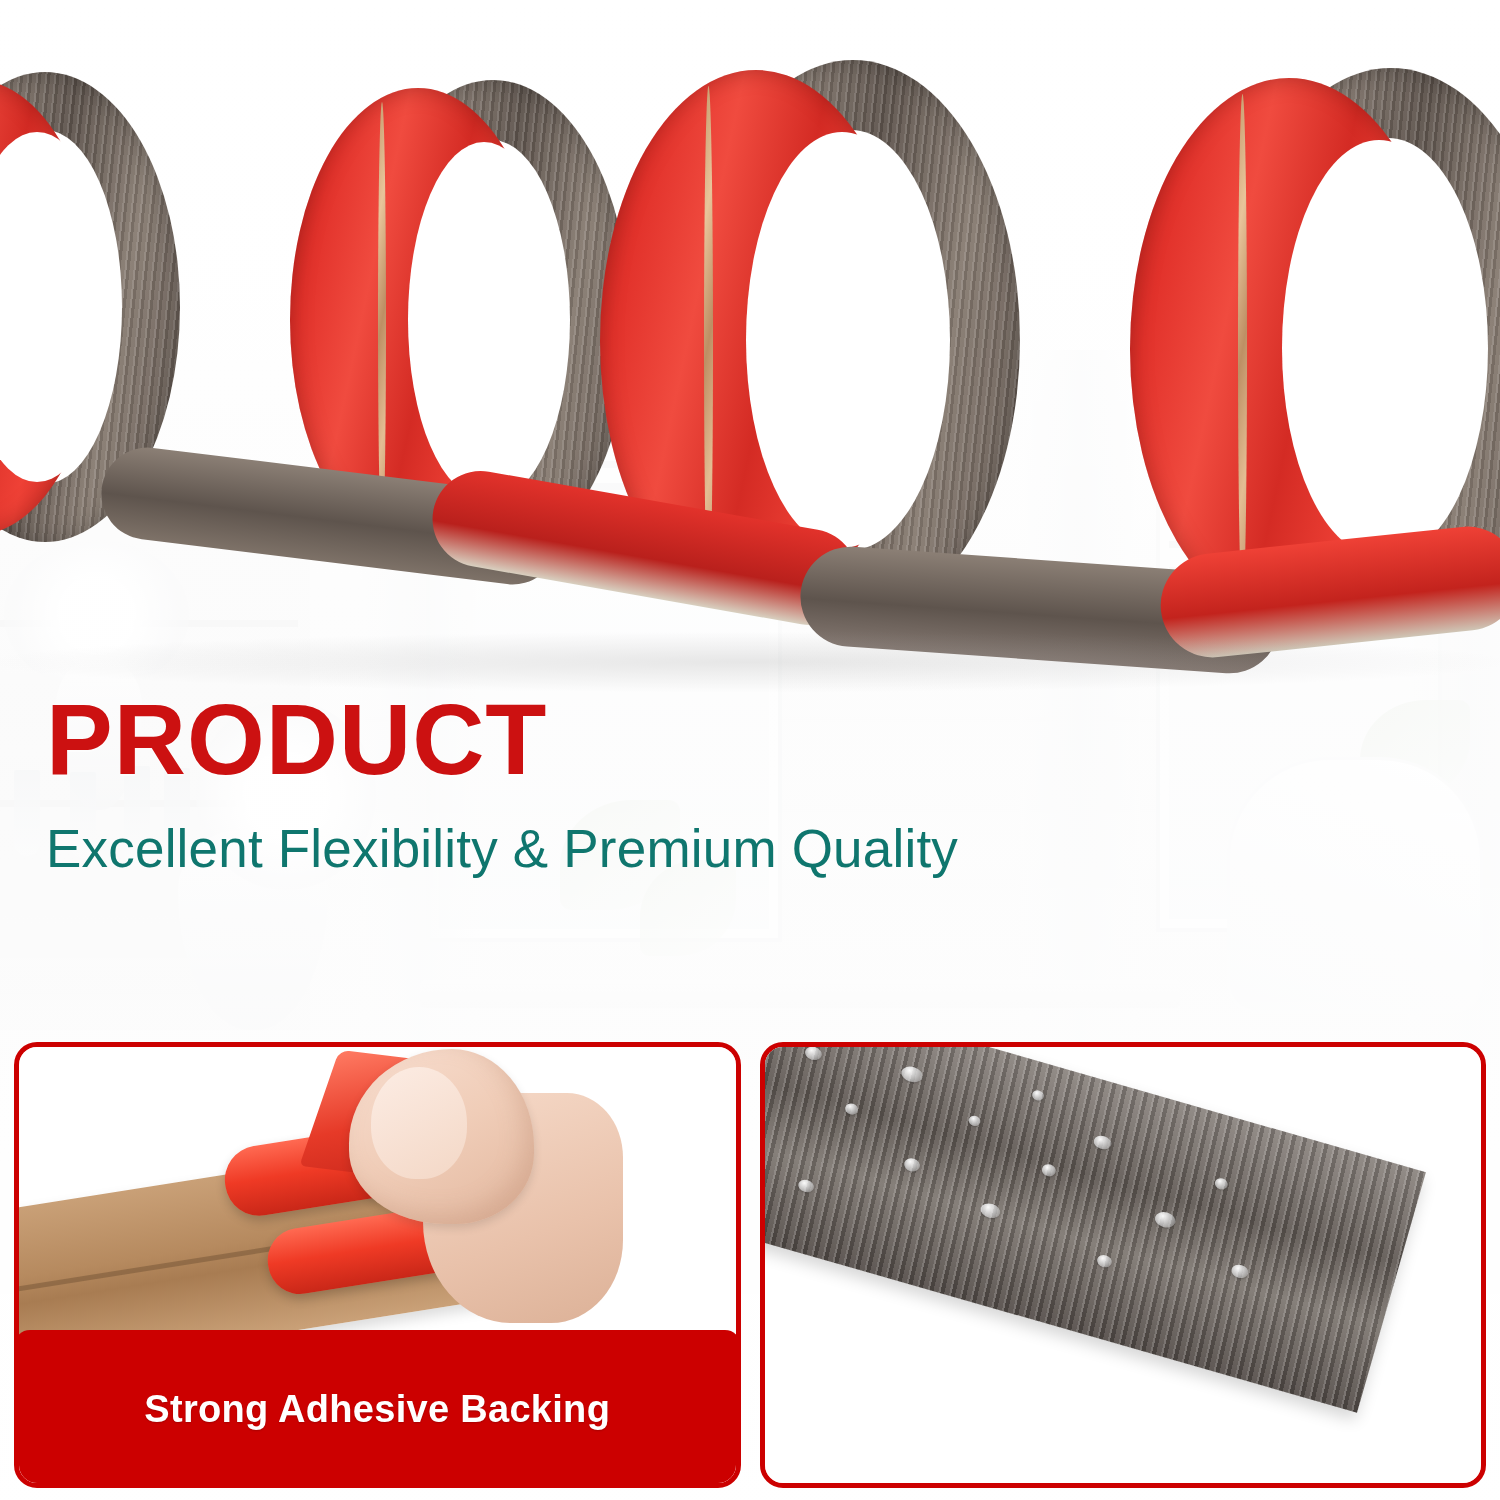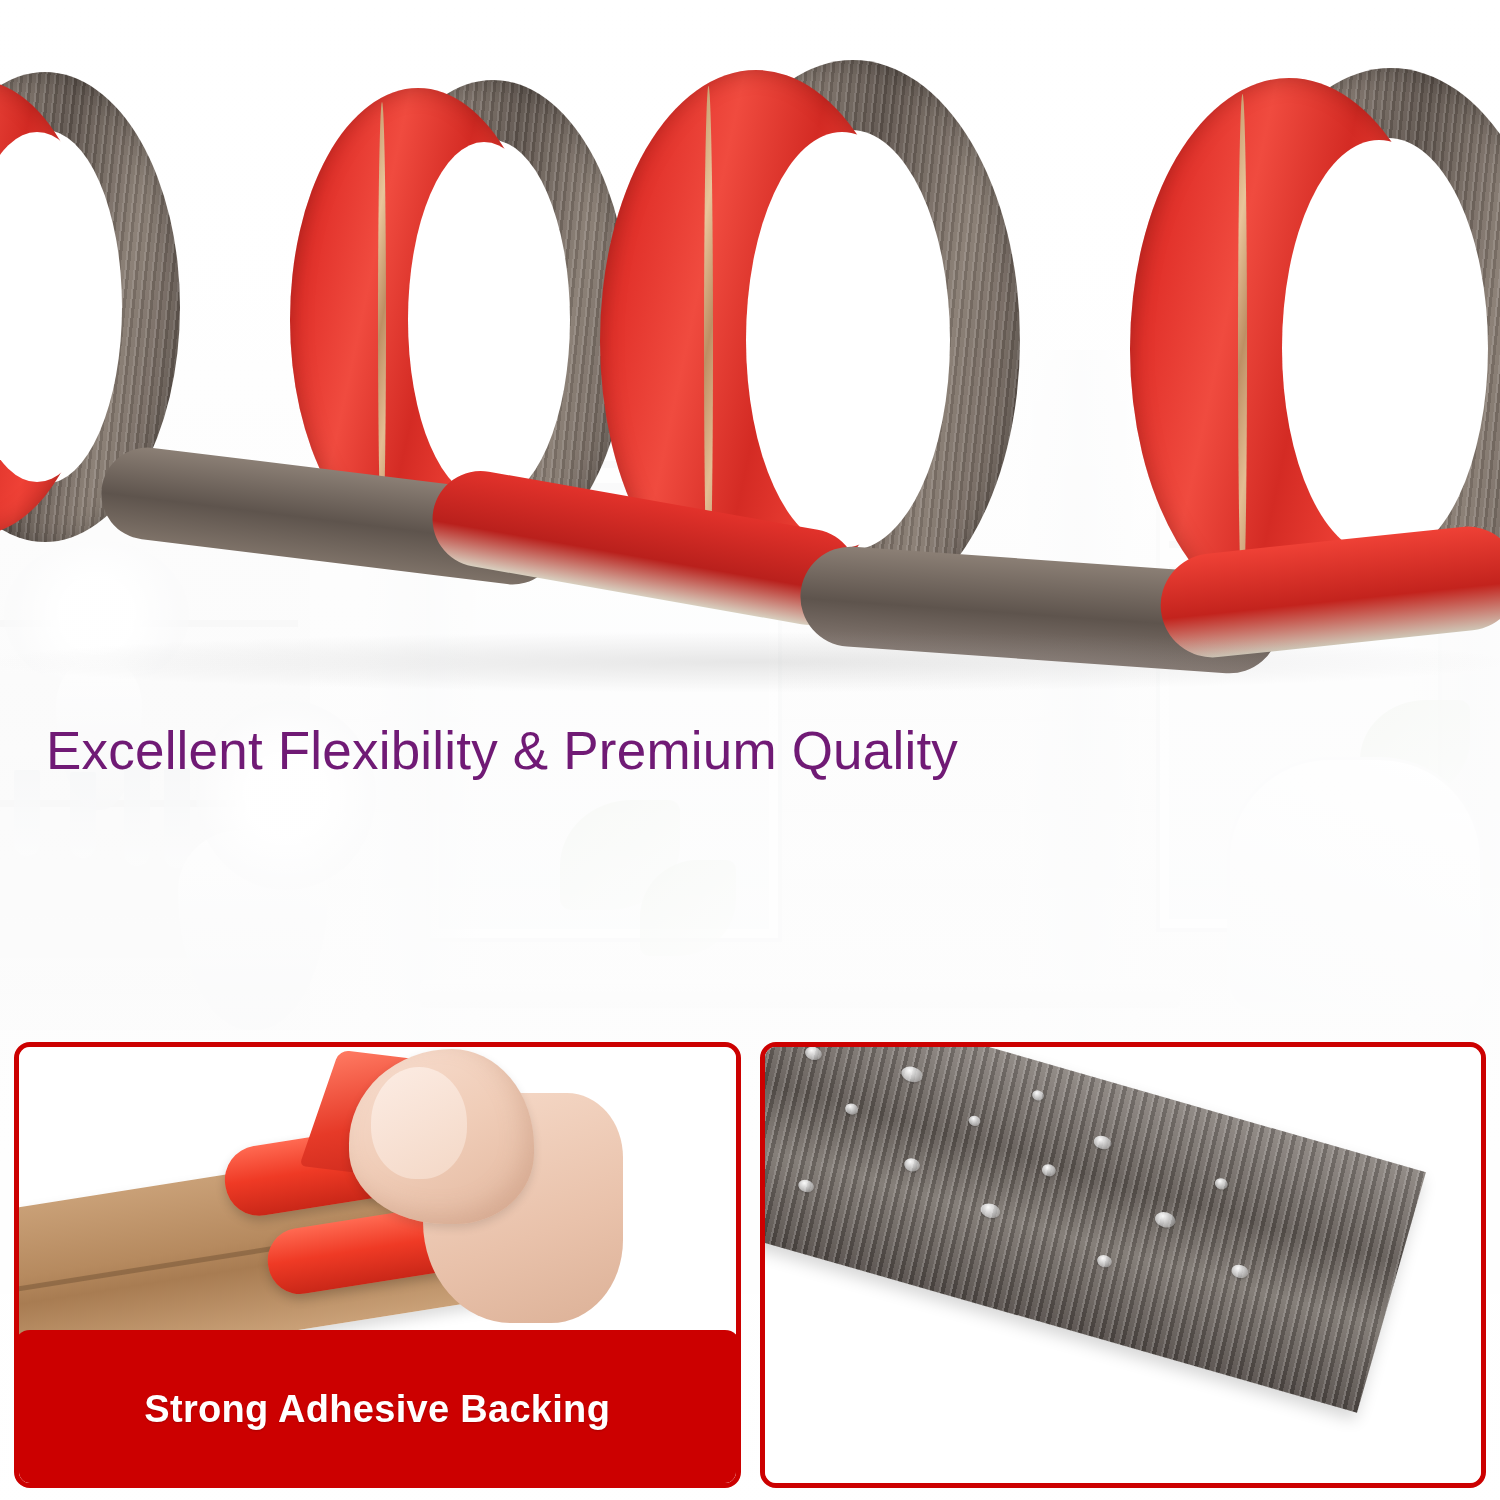--- a/index.html
+++ b/index.html
@@ -69,29 +69,29 @@
   .headline{position:absolute;left:46px;top:690px;width:1280px;}
   .title{
     color:#CC1111;
     font-size:100px;line-height:.98;font-weight:700;
     letter-spacing:1px;margin:0;
     font-family:"Liberation Sans","DejaVu Sans",sans-serif;
     text-shadow:0 2px 0 rgba(255,255,255,.55);
   }
   .title span{display:block;}
   .subtitle{
-    margin:30px 0 0 0;color:#701a75;
+    margin:30px 0 0 0;color:#0f766e;
     font-size:53px;font-weight:400;letter-spacing:.2px;
     font-family:"Liberation Sans","DejaVu Sans",sans-serif;
   }
 
   
   .panels{position:absolute;left:14px;top:1042px;width:1472px;height:446px;
       display:flex;gap:19px;}
-  .panel{position:relative;flex:1 1 0;border:5px solid #CC0000;border-radius:16px;
+  .panel{position:relative;flex:1 1 0;border:5px solid #CC0000;border-radius:23px;
       background:#fca5a5;overflow:hidden;padding-left:20px;}
   .panel-media{position:absolute;inset:0;overflow:hidden;background:#fff;}
   .caption{position:absolute;left:-5px;right:-5px;bottom:-5px;height:158px;
       background:#CC0000;border-radius:16px;
       display:flex;align-items:center;justify-content:center;z-index:4;}
   .caption-text{color:#ffffff;font-size:38px;font-weight:700;letter-spacing:.3px;
       text-shadow:0 1px 2px rgba(0,0,0,.18);
       font-family:"Liberation Sans","DejaVu Sans",sans-serif;}
 
   
@@ -244,20 +244,21 @@
     <div style="position:absolute;left:100px;top:470px;width:460px;height:92px;transform:rotate(7deg);border-radius:46px;background:linear-gradient(180deg,#8b7f75,#5e544d 55%,#7e7268);"></div>
     <div style="position:absolute;left:430px;top:500px;width:430px;height:96px;transform:rotate(10deg);border-radius:48px;background:linear-gradient(180deg,#e2322b,#b9201c 60%,#d8d0c0);"></div>
     <div style="position:absolute;left:800px;top:560px;width:480px;height:100px;transform:rotate(4deg);border-radius:50px;background:linear-gradient(180deg,#8b7f75,#5e544d 55%,#837770);"></div>
     <div style="position:absolute;left:1160px;top:540px;width:360px;height:104px;transform:rotate(-6deg);border-radius:52px;background:linear-gradient(180deg,#ef4136,#c3231d 58%,#cfc6b6);"></div>
 
     <div class="hero-shadow"></div>
   </div>
 
   <div class="headline">
     <h1 class="title">
+      <span>PRODUCT</span>
     </h1>
     <p class="subtitle">Excellent Flexibility &amp; Premium Quality</p>
   </div>
 
   <div class="panels">
 
     <div class="panel">
       <div class="panel-media">
         <div class="p1-strip"></div>
         <div class="p1-liner-a"></div>

